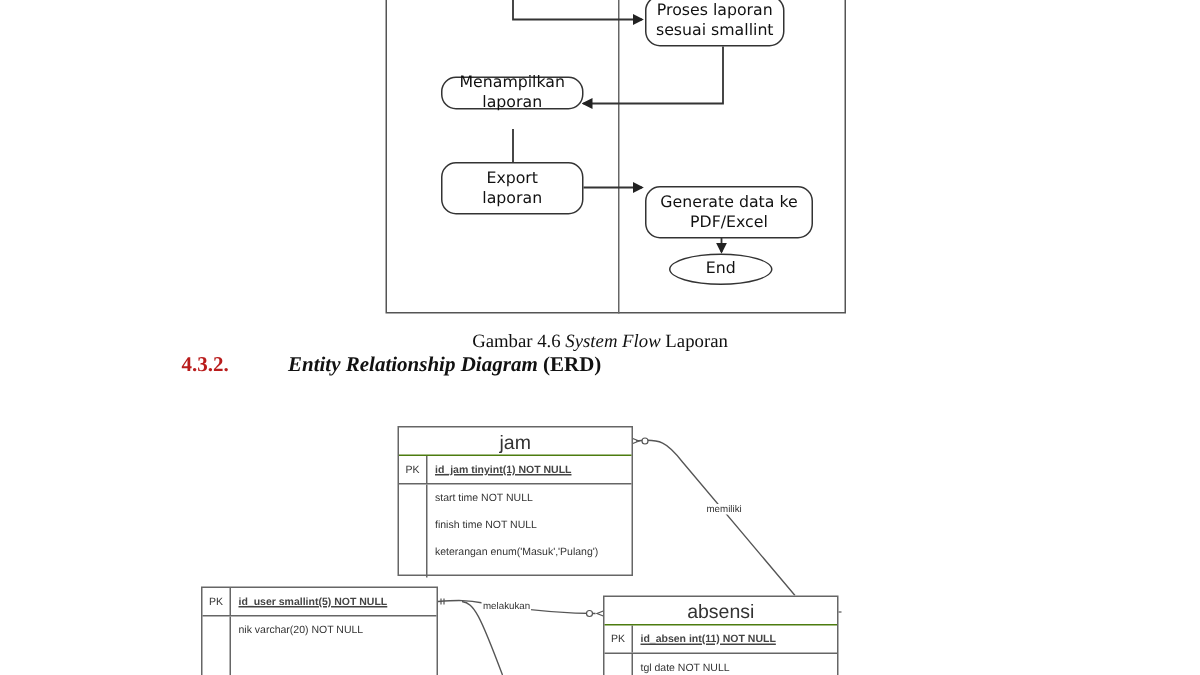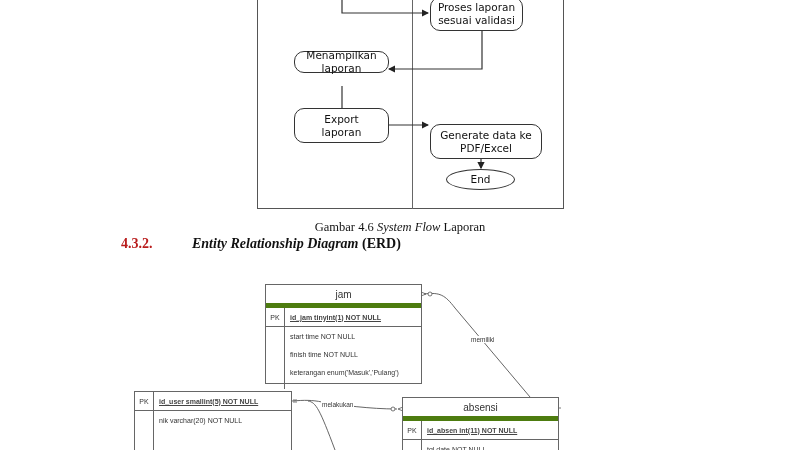--- a/index.html
+++ b/index.html
@@ -14,21 +14,21 @@
   .fterm { border-radius:50%; }
   svg.lines { position:absolute; left:0; top:0; width:800px; height:450px; pointer-events:none; }
   
   #caption { left:0; width:800px; top:220px; text-align:center; font-family:"Liberation Serif", serif; font-size:12.5px; color:#111; }
   #caption .it { font-style:italic;margin-top:24px; }
   #heading-num { left:121px; top:236px; font-family:"Liberation Serif", serif; font-weight:bold; font-size:14px; color:#b91c1c; }
   #heading-text { left:192px; top:236px; font-family:"Liberation Serif", serif; font-weight:bold; font-size:14px; color:#111; }
   #heading-text .it { font-style:italic; }
   
   .etable { position:absolute; border:1px solid #666; background:#fff; box-sizing:border-box; font-family:"Liberation Sans", sans-serif; font-size:7px; color:#333; }
-  .etitle { height:18px; border-bottom:5px solid #4d7c0f; display:flex; align-items:center; justify-content:center; font-size:10px; }
+  .etitle { height:18px; border-bottom:1px solid #4d7c0f; display:flex; align-items:center; justify-content:center; font-size:13px; }
   .erow { display:flex; height:18px; align-items:center; }
   .epk { width:19px; height:100%; border-right:1px solid #666; display:flex; align-items:center; justify-content:center; font-size:7px; box-sizing:border-box; }
   .epkrow { border-bottom:1px solid #666; }
   .ecol { padding-left:5px; }
   .ecol.pk { text-decoration:underline; font-weight:bold; color:#444; }
   .erest { display:flex; }
   .erest .epk { height:auto; }
   .rel-label { position:absolute; font-family:"Liberation Sans", sans-serif; font-size:6.5px; color:#333; background:#fff; padding:0 1px; }
 </style>
 </head>
@@ -60,21 +60,21 @@
   <path d="M292,401 C305,400 312,400 322,402 C340,405 370,409 397,409" fill="none" stroke="#555" stroke-width="0.9"></path>
   <circle cx="393" cy="409" r="2" fill="#fff" stroke="#555" stroke-width="0.8"></circle>
   <path d="M403,407 L398,409 L403,411" fill="none" stroke="#555" stroke-width="0.8"></path>
   <line x1="294" y1="399" x2="294" y2="403" stroke="#555" stroke-width="0.8"></line>
   <line x1="296" y1="399" x2="296" y2="403" stroke="#555" stroke-width="0.8"></line>
   <path d="M308,401 C316,402 320,410 335,450" fill="none" stroke="#555" stroke-width="0.9"></path>
   <line x1="558" y1="408" x2="561" y2="408" stroke="#555" stroke-width="0.8"></line>
 </svg>
 
 <div class="fbox" style="left:430px; top:-3px; width:93px; height:34px;"><span>Proses laporan
-sesuai validasi</span></div>
+sesuai smallint</span></div>
 <div class="fbox" style="left:294px; top:51px; width:95px; height:22px;"><span>Menampilkan
 laporan</span></div>
 <div class="fbox" style="left:294px; top:108px; width:95px; height:35px;"><span>Export
 laporan</span></div>
 <div class="fbox" style="left:430px; top:102px; width:112px; height:35px;margin-top:22px;"><span>Generate data ke
 PDF/Excel</span></div>
 <div class="fbox fterm" style="left:446px; top:169px; width:69px; height:21px;"><span>End</span></div>
 
 <div id="caption" class="abs"><span>Gambar 4.6 </span><span class="it">System Flow</span><span> Laporan</span></div>
 

